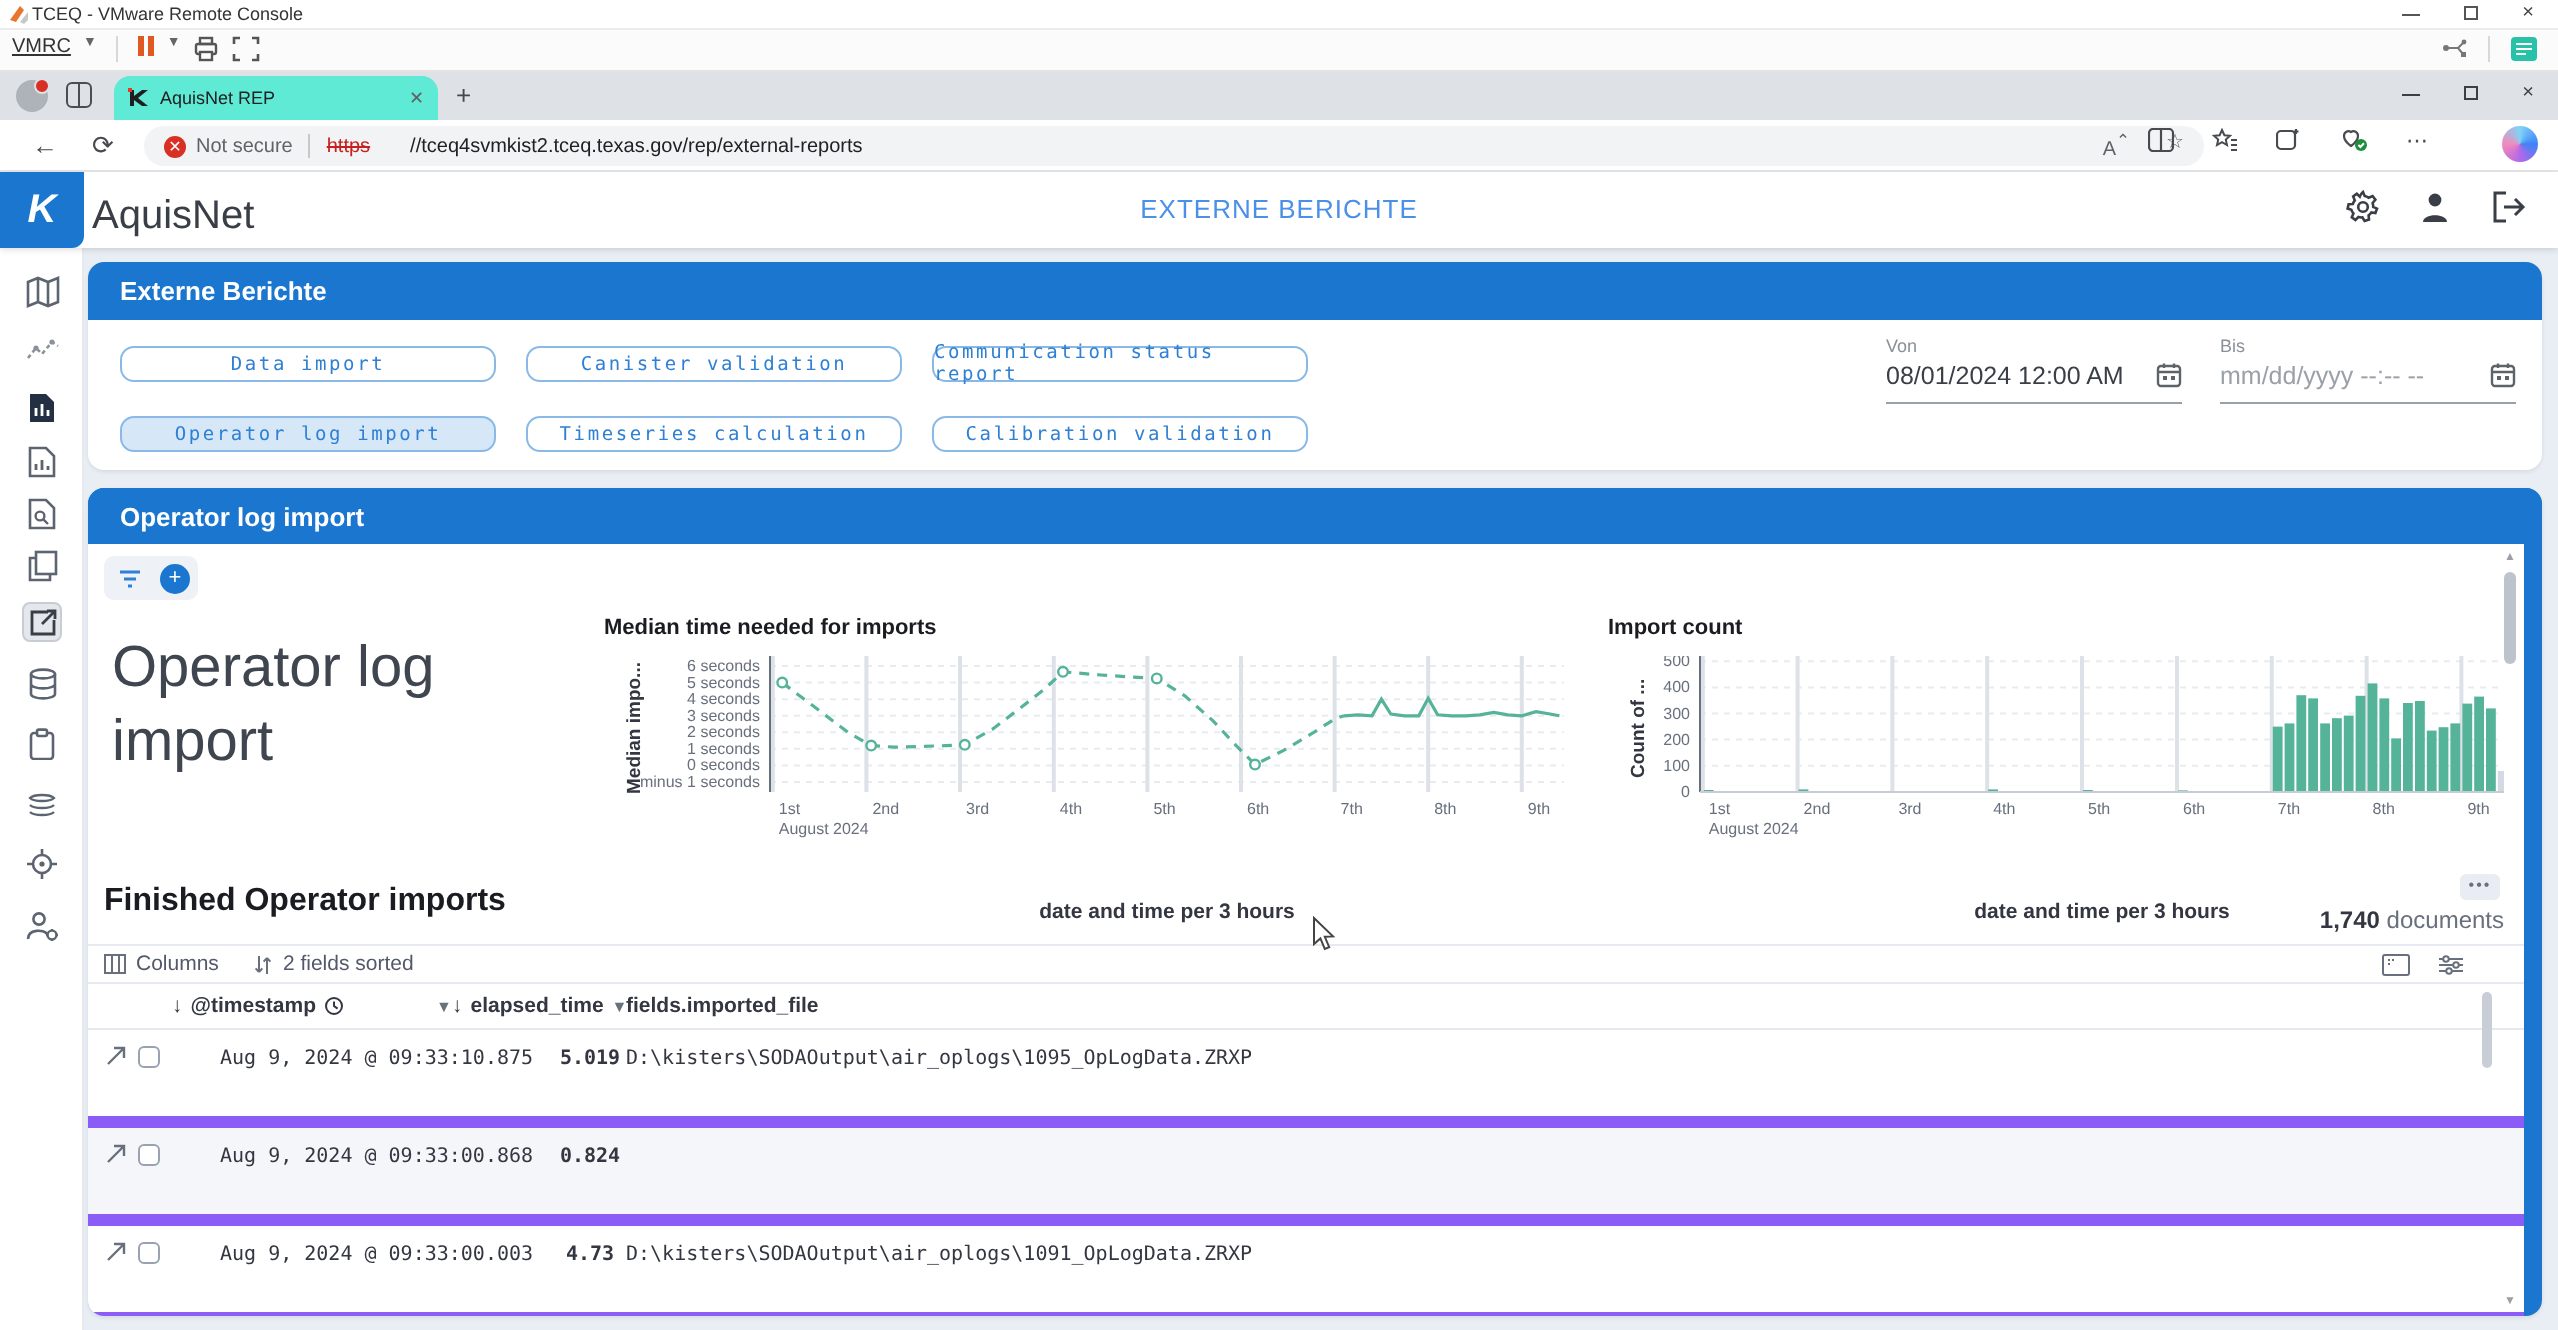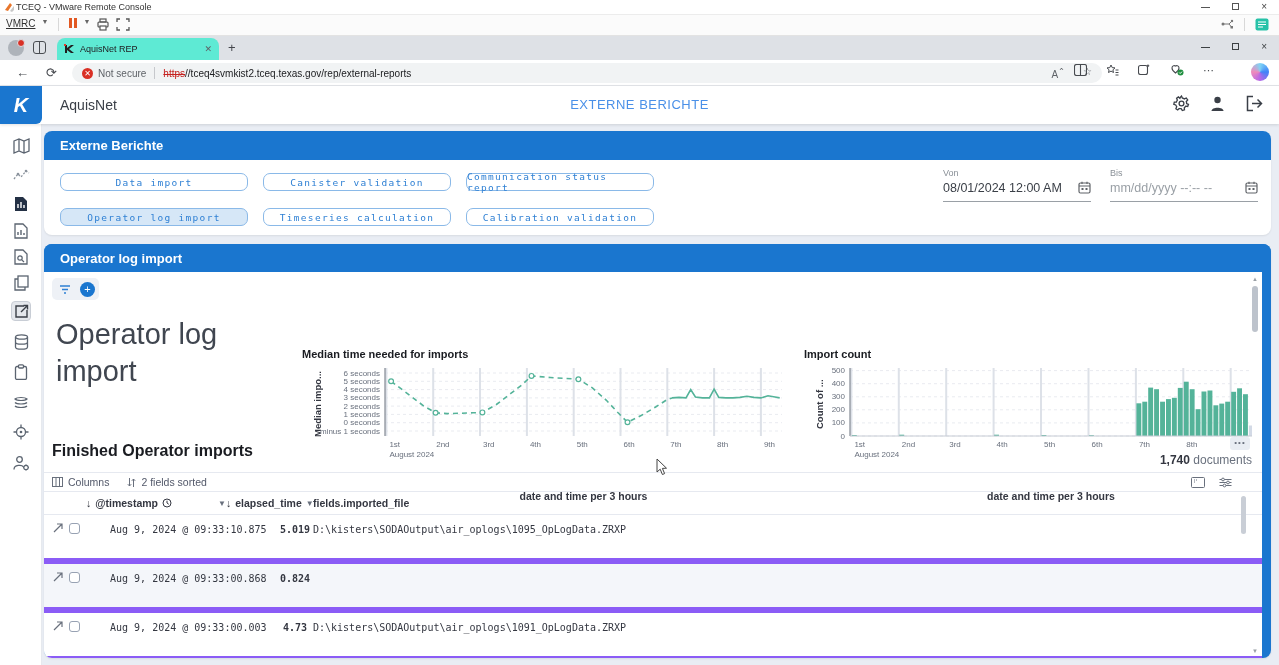--- a/index.html
+++ b/index.html
@@ -46,33 +46,33 @@
   #navbar { position:absolute; left:0; top:60px; width:1279px; height:26px; background:#fff;
     border-bottom:1px solid #e4e6ea; }
   .navic { position:absolute; top:5px; font-size:13px; color:#474a4f; }
   .urlpill { position:absolute; left:72px; top:3px; width:1030px; height:20px; background:#f1f3f4;
     border-radius:10px; display:flex; align-items:center; padding:0 10px; font-size:10px; }
   .nsbadge { width:11px; height:11px; background:#d93025; border-radius:50%; color:#fff; font-size:8px;
     line-height:11px; text-align:center; margin-right:5px; flex:0 0 auto;}
   .nstext { color:#5f6368; }
   .urlsep { width:1px; height:12px; background:#c6c8cc; margin:0 8px; }
   .https { color:#c5221f; text-decoration:line-through; }
-  .urlmain { color:#202124; }
+  .urlmain { color:#202124;padding-left:20px; }
   .pillright { margin-left:auto; display:flex; gap:18px; color:#5f6368; font-size:10px; }
   .chromeics { position:absolute; right:64px; top:4px; display:flex; gap:19px; color:#474a4f; font-size:11px; }
   .copilot { position:absolute; right:10px; top:3px; width:18px; height:18px; border-radius:50%;
     background:conic-gradient(#7fd4f5,#3f83f8,#b567e8,#f08bbb,#7fd4f5); }
 
   
   #appheader { position:absolute; left:0; top:86px; width:1279px; height:38px; background:#fff;
     box-shadow:0 1px 3px rgba(0,0,0,.12); z-index:5; }
   .applogo { position:absolute; left:0; top:0; width:42px; height:38px; background:#1a76cf;
     color:#fff; font-weight:bold; font-style:italic; font-size:20px; display:flex; align-items:center;
     justify-content:center; border-radius:0 0 6px 0; }
-  .brand { position:absolute; left:60px; top:11px; font-size:14px; color:#3a3f47;text-align:right; }
+  .brand { position:absolute; left:46px; top:11px; font-size:20px; color:#3a3f47;text-align:right; }
   .pagetitle { position:absolute; left:0; right:0; top:11px; text-align:center; font-size:13px;
     letter-spacing:.5px; color:#4a90e8; }
   .hdricons { position:absolute; right:16px; top:9px; display:flex; gap:19px; }
   .hdricons svg { display:block; }
 
   
   #sidebar { position:absolute; left:0; top:124px; width:42px; bottom:0; background:#fff;
     border-right:1px solid #e6e9ee; z-index:4; }
   .sbi { position:absolute; left:11px; width:20px; height:20px; display:flex; align-items:center;
     justify-content:center; }
@@ -108,21 +108,21 @@
   
   .fgroup { position:absolute; left:8px; top:6px; height:22px; background:#eef1f6; border-radius:5px;
     display:flex; align-items:center; padding:0 4px; gap:6px; }
   .fbtn { width:18px; height:16px; display:flex; align-items:center; justify-content:center; }
   .plusbtn { width:15px; height:15px; border-radius:50%; background:#1a76cf; color:#fff; font-size:11px;
     line-height:14px; text-align:center; }
 
   .bigheading { position:absolute; left:12px; top:44px; width:230px; font-size:29px; color:#404650;
     line-height:37px; }
 
-  .chart { position:absolute; top:36px; height:160px;margin-top:40px; }
+  .chart { position:absolute; top:36px; height:160px; }
   .chtitle { position:absolute; left:2px; top:0; font-size:11px; font-weight:bold; color:#1a1c21; }
   .ylab { position:absolute; left:12px; top:22px; height:68px; width:13px; writing-mode:vertical-rl;
     transform:rotate(180deg); font-size:9.5px; font-weight:bold; color:#343741; text-align:center; }
   .chsvg { position:absolute; left:0; top:20px; }
   .xlab { position:absolute; top:142px; font-size:10.5px; font-weight:bold; color:#343741; text-align:center; }
   text.tk { font-size:8px; fill:#69707d; font-family:"Liberation Sans",sans-serif; }
 
   .secttitle { position:absolute; left:8px; top:170px; font-size:16px; font-weight:bold; color:#1a1c21; }
   .optsbtn { position:absolute; left:1186px; top:165px; width:20px; height:13px; background:#e9edf3;
     border-radius:3px; color:#69707d; font-size:8px; letter-spacing:1px; text-align:center; line-height:11px;}

